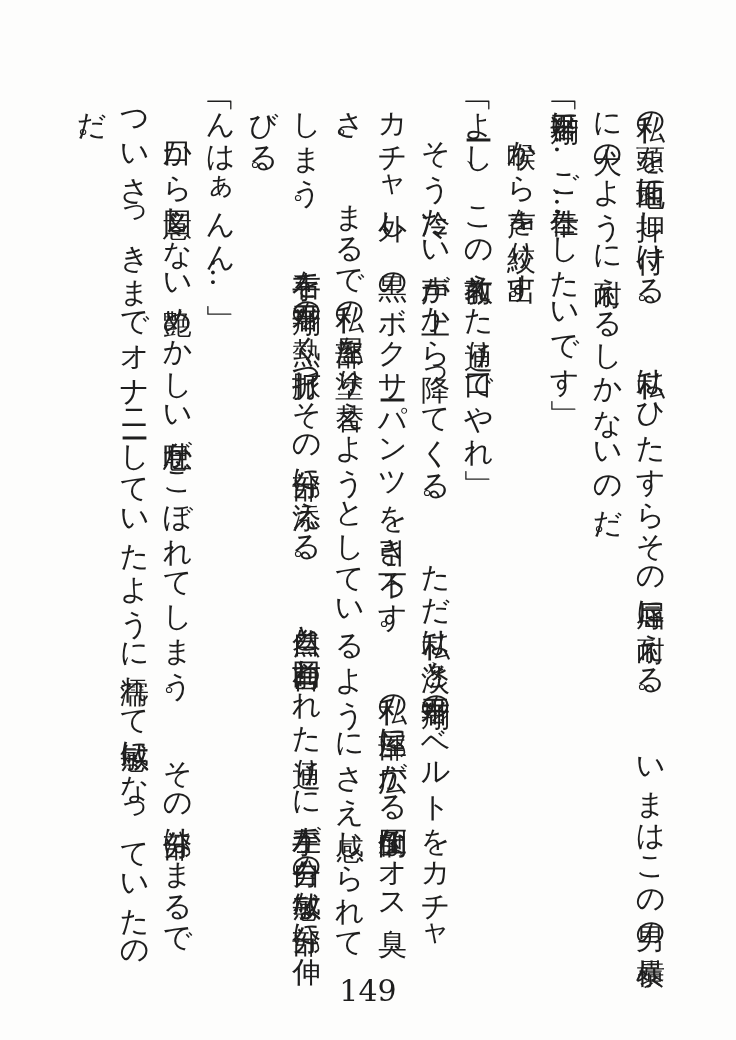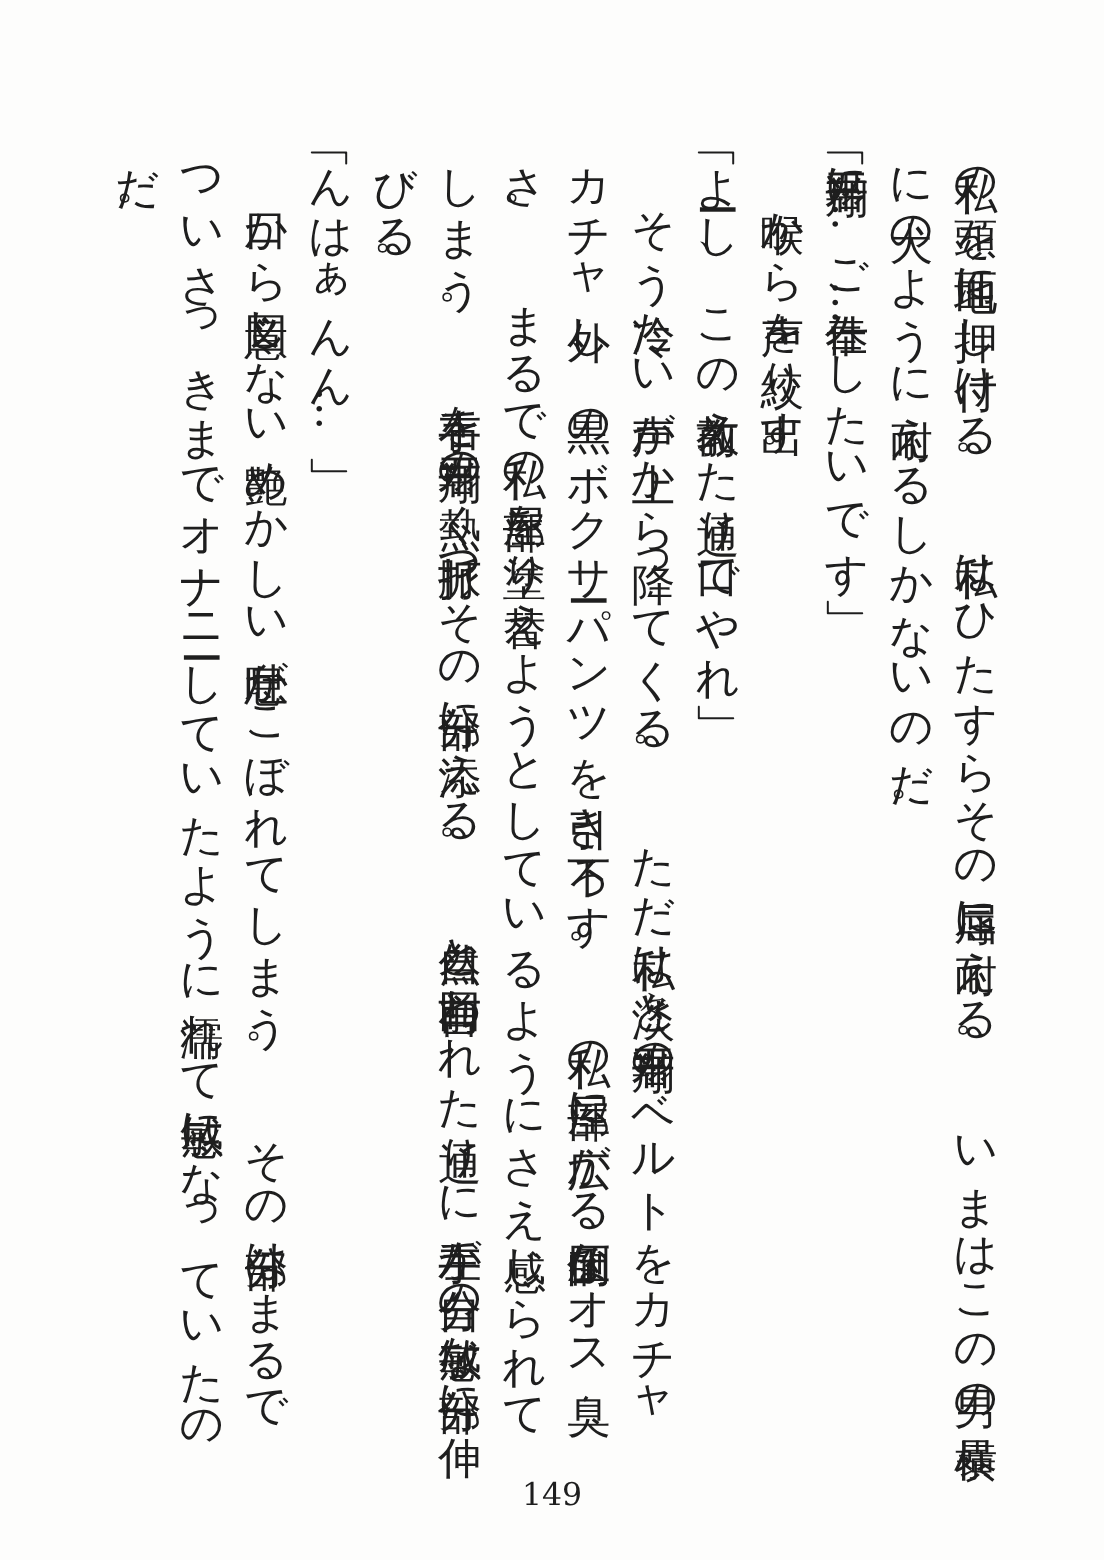--- a/index.html
+++ b/index.html
@@ -36,21 +36,21 @@
   }
   .text-block p.indent {
     text-indent: 1em;
   }
   .page-number {
     position: absolute;
     bottom: 32px;
     left: 0;
     width: 100%;
     text-align: center;
-    font-size: 21px;
+    font-size: 30px;
     color: #1e1e1e;
   }
 </style>
 </head>
 <body>
 
 <div class="sheet">
   <div class="text-block">
     <p>私の頭を地面に押し付ける。　私はひたすらその屈辱に耐える。　いまはこの男の横暴に犬のように耐えるしかないのだ。</p>
     <p>「翔平君に…ご奉仕…したいです」</p>

